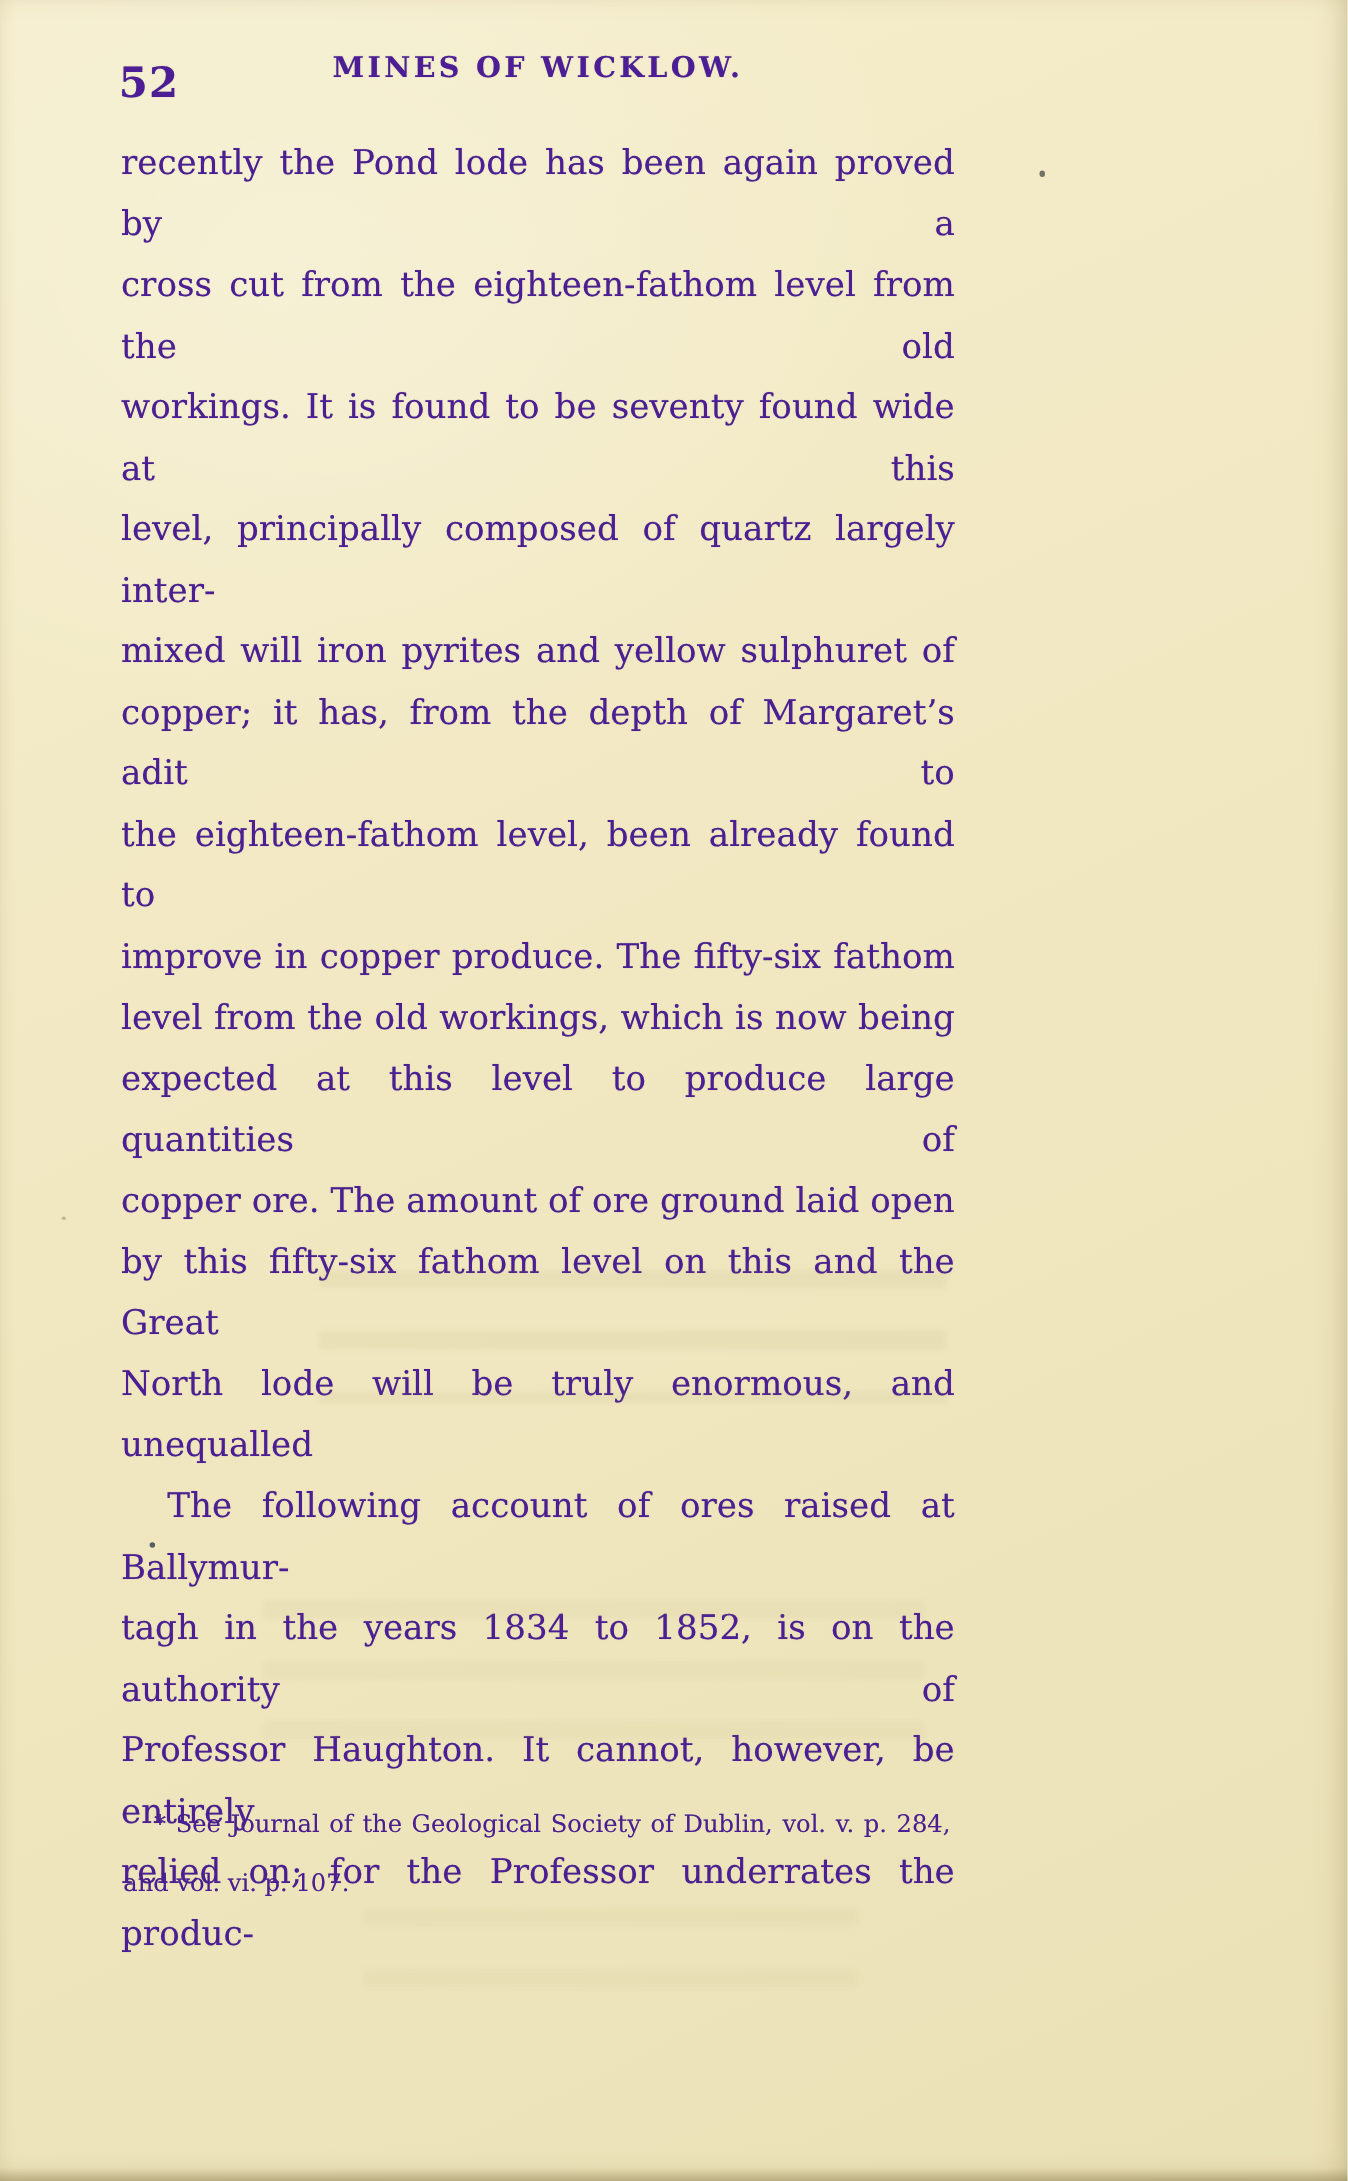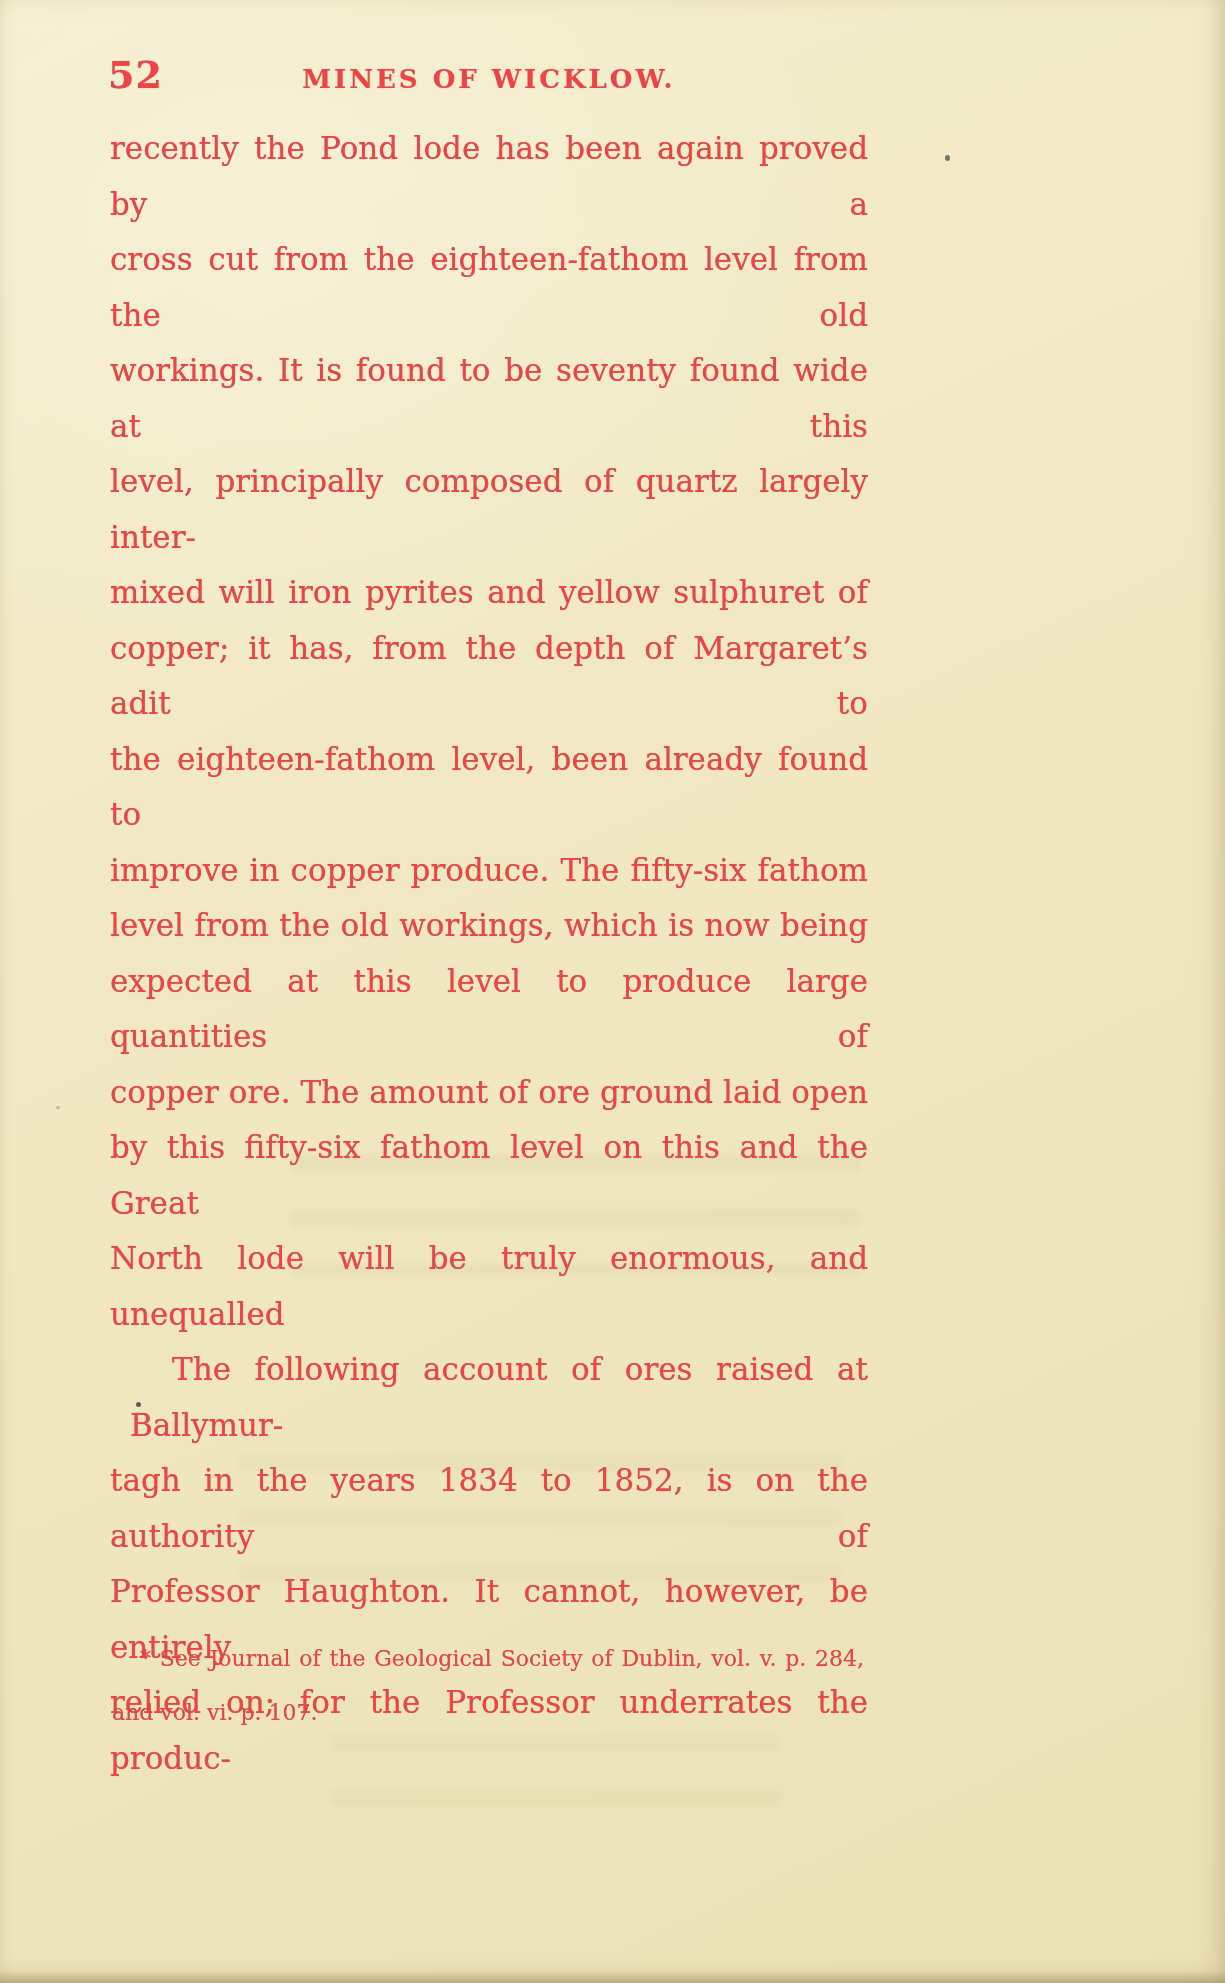--- a/index.html
+++ b/index.html
@@ -5,46 +5,46 @@
   html, body { margin:0; padding:0; }
   body {
     width:1225px; height:1983px; position:relative; overflow:hidden;
     background:
       radial-gradient(ellipse 900px 700px at 22% 12%, rgba(255,255,255,0.22), rgba(255,255,255,0) 65%),
       linear-gradient(155deg, #f5eecd 0%, #f1e8c2 45%, #ebe1b6 100%);
     font-family:"DejaVu Serif", "Liberation Serif", serif;
   }
   .scan {
     position:absolute; inset:0;
-    color:#ef4444;
+    color:#4c1d95;
     box-shadow:
       inset -16px 0 34px -20px rgba(120,100,50,0.38),
       inset 0 -14px 28px -16px rgba(120,100,50,0.32),
       inset 6px 0 22px -16px rgba(120,100,50,0.18);
   }
   
   .pagenum {
     position:absolute; top:52px; left:108px;
     font-size:38px; font-weight:700; letter-spacing:1px;
     text-shadow:0 0 1px rgba(59,68,82,0.45);
   }
   .running-title {
-    position:absolute; top:64px; left:110px; width:758px;
+    position:absolute; top:47px; left:110px; width:758px;
     text-align:center; font-size:26px; font-weight:700; letter-spacing:3px;
     text-shadow:0 0 1px rgba(59,68,82,0.4);
   }
   
   .body-text {
     position:absolute; top:121px; left:110px; width:758px;
     font-size:31px; line-height:55.5px;
     text-shadow:0 0 0.7px rgba(59,68,82,0.55);
   }
   .line { text-align:justify; text-align-last:justify; white-space:normal; }
   .line.last { text-align-last:left; }
-  .line.indent { text-indent:42px;margin-left:20px; }
+  .line.indent { text-indent:42px; }
   
   .footnote {
     position:absolute; top:1632px; left:112px; width:752px;
     font-size:22px; line-height:54px;
     text-shadow:0 0 0.6px rgba(59,68,82,0.5);
   }
   .fn-line { text-align:justify; text-align-last:justify; }
   .fn-line.last { text-align-last:left; }
   .fn-line.indent { text-indent:28px; }
   

